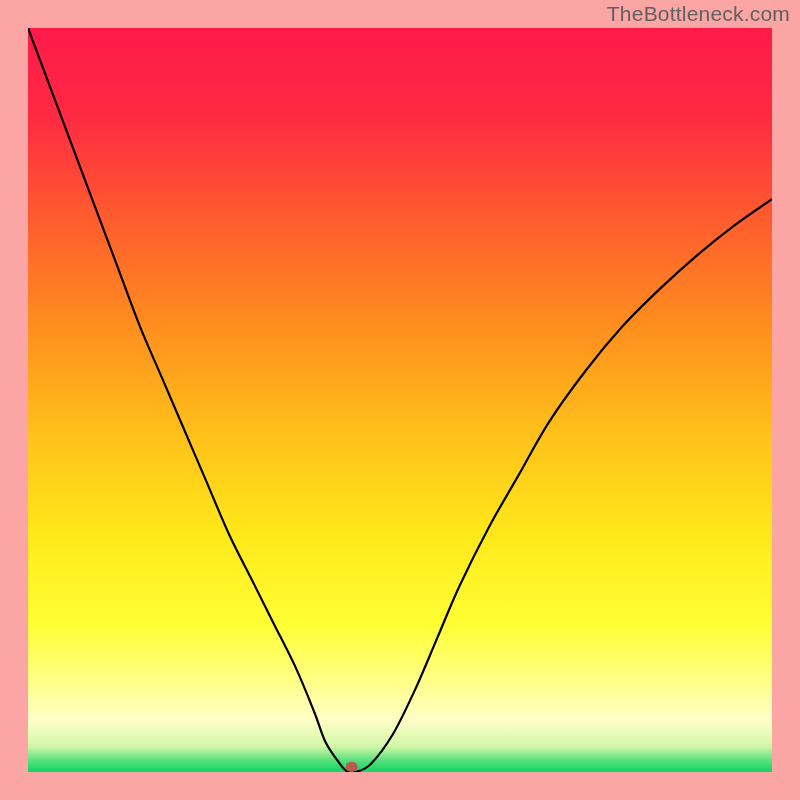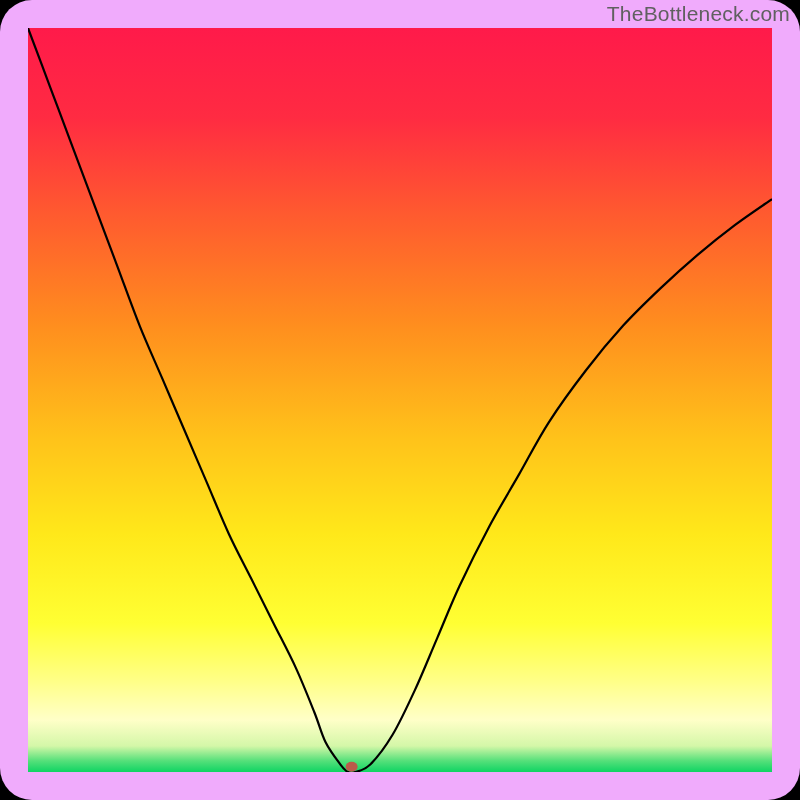--- a/index.html
+++ b/index.html
@@ -8,22 +8,21 @@
     width: 800px;
     height: 800px;
     background: #000;
     font-family: Arial, Helvetica, sans-serif;
     overflow: hidden;
   }
   .frame {
     position: relative;
     width: 800px;
     height: 800px;
-    background: #f0abfc;
-    border-radius: 32px;
+    background: #fca5a5;
   }
   .watermark {
     position: absolute;
     top: 2px;
     right: 10px;
     color: #606060;
     font-size: 21px;
     font-weight: 500;
     letter-spacing: 0.2px;
     z-index: 10;

